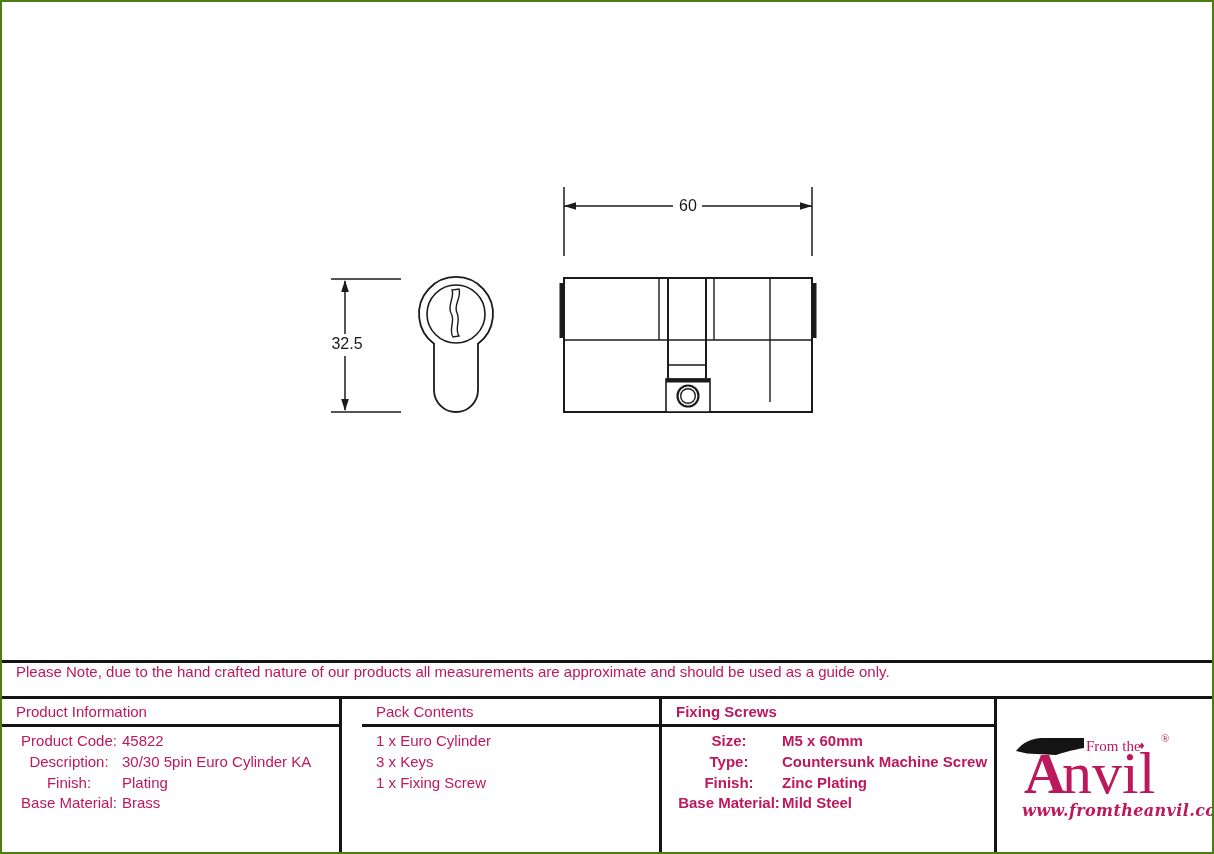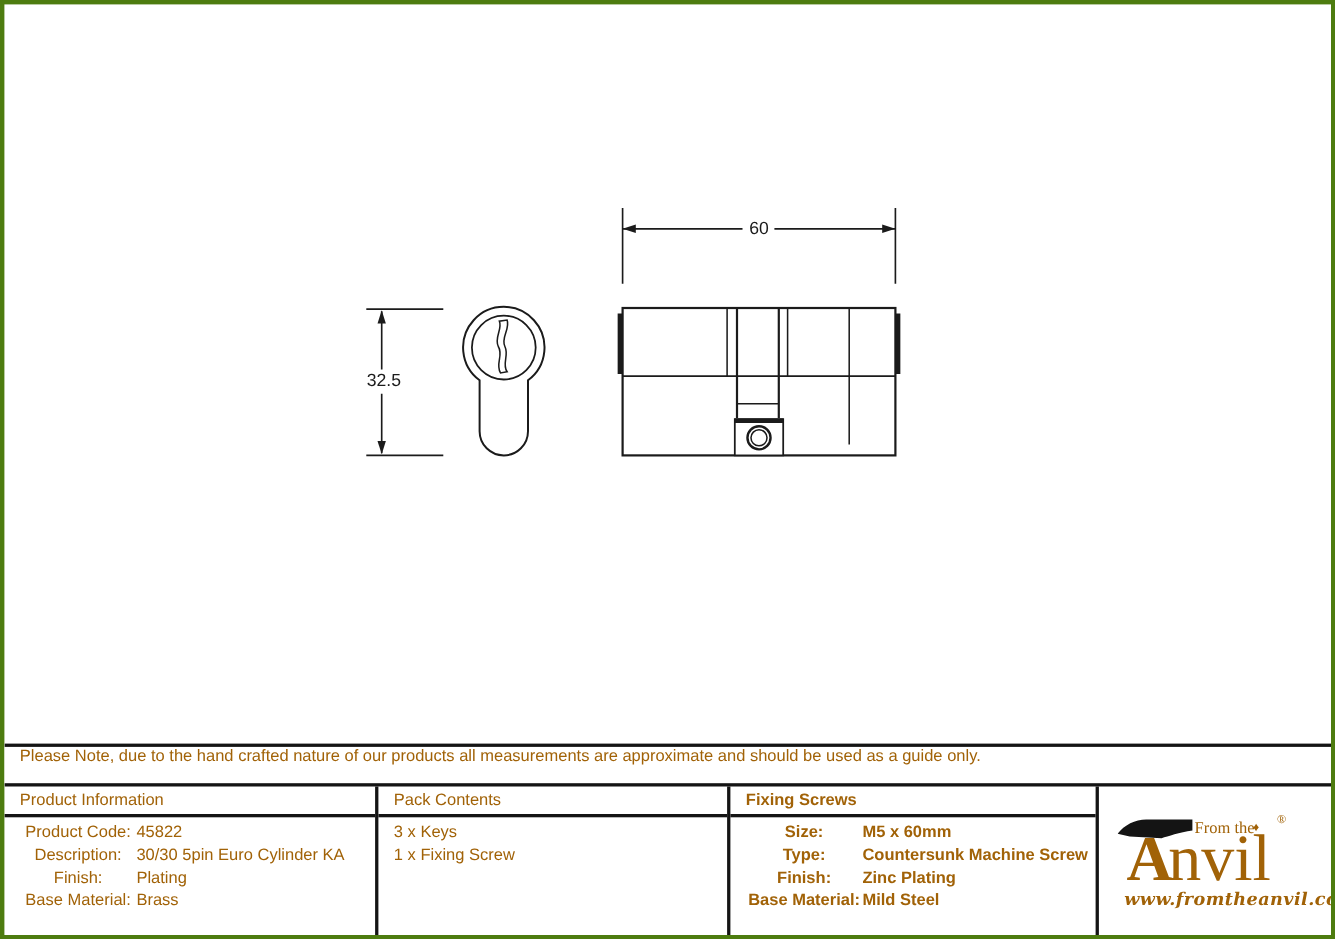--- a/index.html
+++ b/index.html
@@ -1,43 +1,43 @@
 <!DOCTYPE html>
 <html><head>
 <meta charset="utf-8">
 <style>
   html,body { margin:0; padding:0; background:#ffffff; }
   .page {
     position:relative;
     width:1214px; height:854px;
     box-sizing:border-box;
-    border:4px solid #4d7c0f;
+    border:2px solid #4d7c0f;
     background:#ffffff;
     font-family:"Liberation Sans", sans-serif;
-    color:#a16207;
+    color:#be185d;
     overflow:hidden;
   }
   
   .drawing-svg { position:absolute; left:316px; top:171px; }
   .drawing-svg text {
     font-family:"Liberation Sans", sans-serif;
     font-size:16px; fill:#1b1b1b; stroke:none;
   }
   
   .bottom { position:absolute; left:0; right:0; bottom:0; }
   .notes {
     border-top:3px solid #141414; border-bottom:3px solid #141414;
     height:33px; display:flex; align-items:flex-start;
     padding-left:14px; font-size:15px; background:#fff;
   }
-  .spec-table { display:flex; height:135px; }
+  .spec-table { display:flex; height:153px; }
   .col { box-sizing:border-box; }
   .col-border { border-right:3px solid #141414; }
   .col-pi { width:340px; }
-  .col-pc { width:320px; }
+  .col-pc { width:320px;padding-left:20px; }
   .col-fs { width:335px;font-weight:bold; }
   .col-logo { flex:1; display:flex; align-items:center; justify-content:center; }
   .col-header {
     height:25px; border-bottom:3px solid #141414;
     display:flex; align-items:center; padding-left:14px; font-size:15px;
   }
   .col-body { padding:4px 0 0 14px; font-size:15px; line-height:20.8px; }
   .kv-row { display:flex;text-align:center; }
   .kv-label { width:106px; flex:none; }
   
@@ -147,20 +147,21 @@
             <span class="kv-value">Brass</span>
           </div>
         </div>
       </div>
 
       <div class="col col-pc col-border">
         <div class="col-header">
           <span>Pack Contents</span>
         </div>
         <div class="col-body">
+          <div>1 x Euro Cylinder</div>
           <div>3 x Keys</div>
           <div>1 x Fixing Screw</div>
         </div>
       </div>
 
       <div class="col col-fs col-border">
         <div class="col-header">
           <span>Fixing Screws</span>
         </div>
         <div class="col-body">

